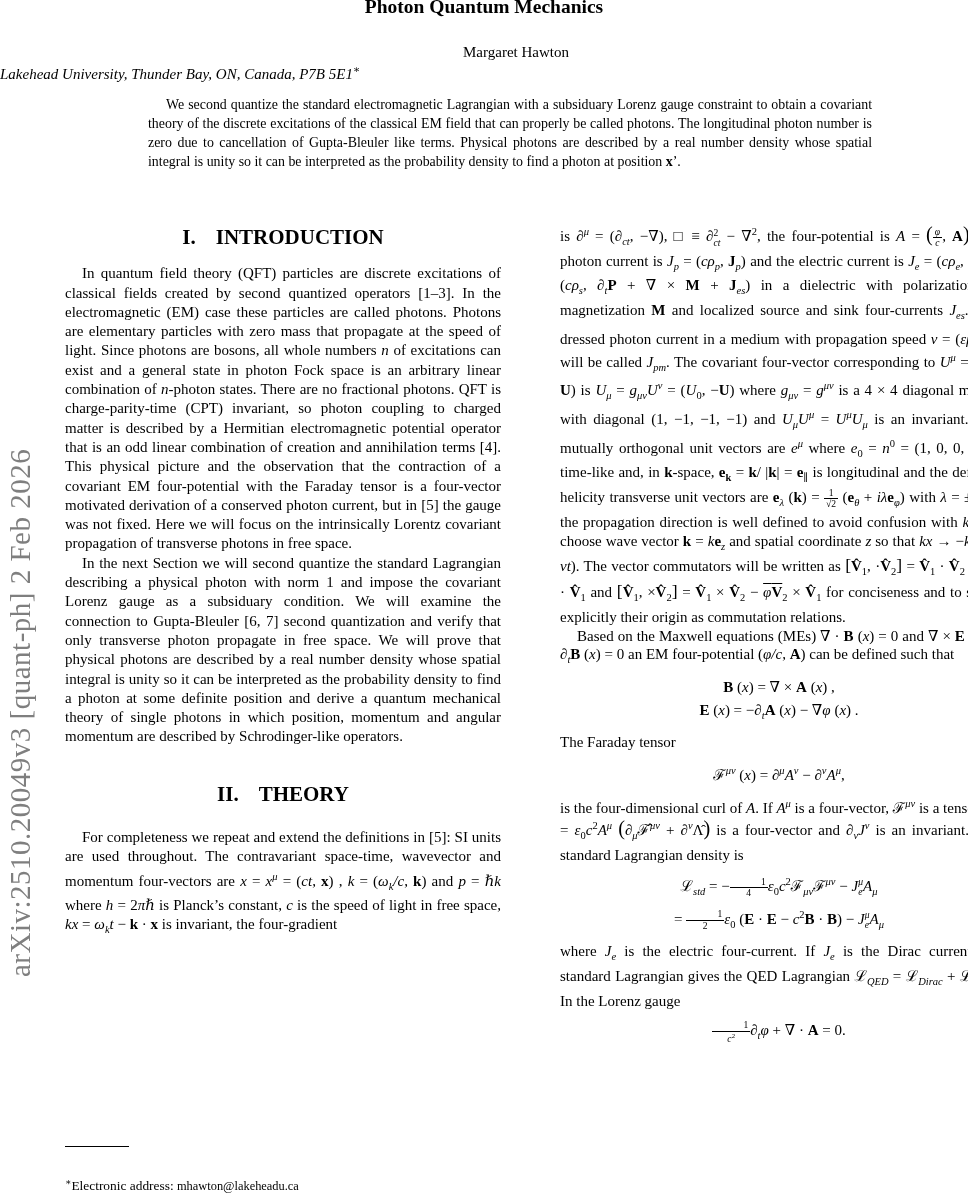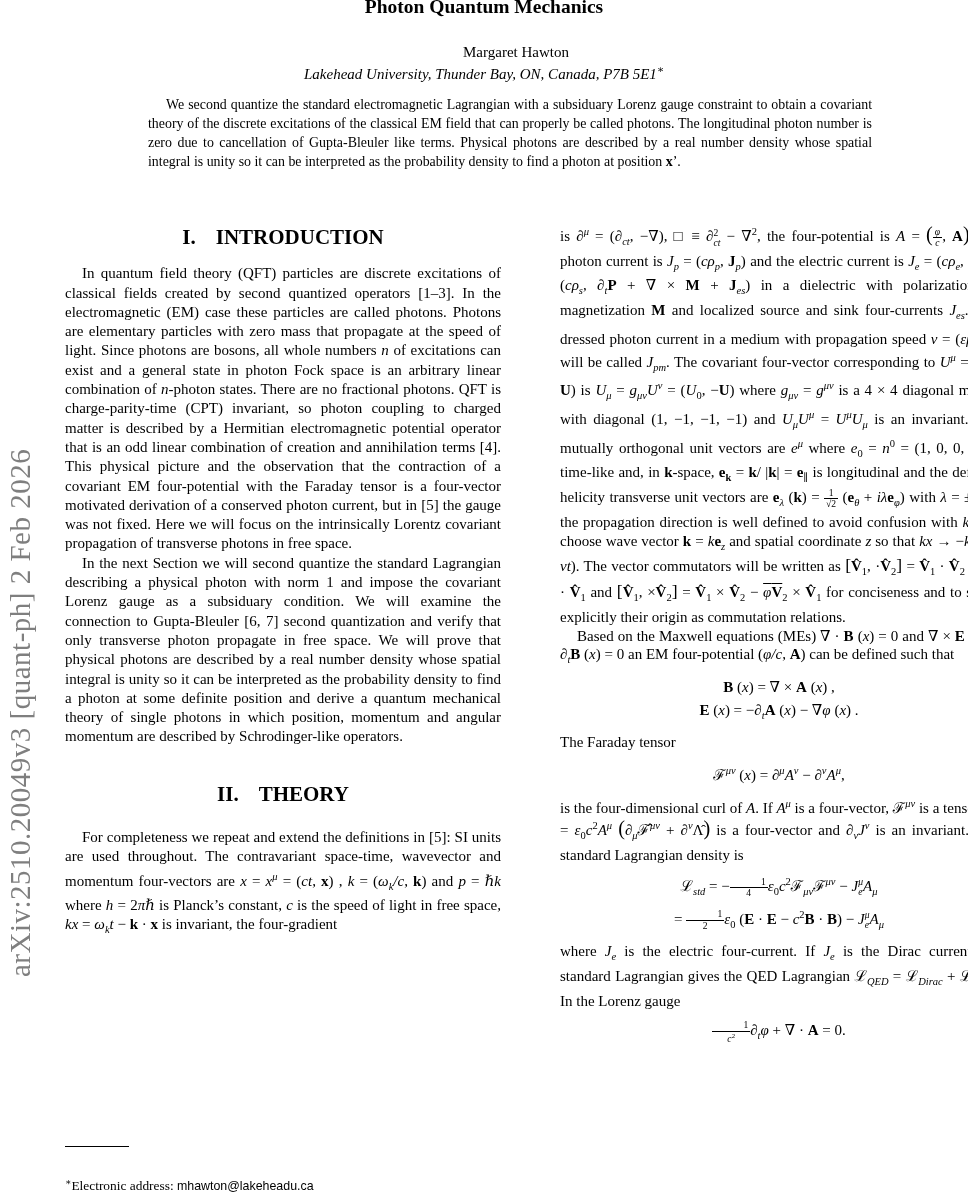--- a/index.html
+++ b/index.html
@@ -29,21 +29,21 @@
   .title {
     position: absolute; top: -4px; left: 0; width: 100%;
     text-align: center; font-size: 19.5px; font-weight: bold; margin: 0;
   }
   .author {
     position: absolute; top: 44px; left: 0; width: 100%;
     text-align: center; font-size: 15px; padding-left: 32px;
   }
   .affiliation {
     position: absolute; top: 63px; left: 0; width: 100%;
-    text-align: center; font-size: 15px; font-style: italic;
+    font-size: 15px; font-style: italic;
   }
   .abstract {
     position: absolute; top: 96px; left: 148px; width: 724px;
     font-size: 13.9px; line-height: 18.9px;
     text-align: justify; text-indent: 18px; margin: 0;
   }
   
   .col { position: absolute; top: 228px; font-size: 15px; line-height: 19.3px; text-align: justify; }
   .col-left  { left: 65px;  width: 436px; }
   .col-right { left: 560px; width: 438px; top: 223px; line-height: 18.7px; }
@@ -67,21 +67,21 @@
   .frac .den { display: block; border-top: 1px solid #000; padding: 0 2px; }
   .ss { display: inline-flex; flex-direction: column; vertical-align: middle; font-size: 64%; line-height: 1.05; text-align: left; }
   .ss span { display: block; }
   .bigp { font-size: 135%; }
   .bigb { font-size: 118%; }
   .oln { text-decoration: overline; }
   sub, sup { font-size: 70%; }
   
   .fnrule { position: absolute; left: 65px; top: 1146px; width: 64px; border-top: 1.4px solid #000; }
   .footnote { position: absolute; left: 65px; top: 1176px; width: 436px; font-size: 13.4px; }
-  .footnote code { font-family: Liberation Sans, sans-serif; font-size: 12.4px; }
+  .footnote code { font-family: Liberation Serif, serif; font-size: 12.4px; }
 </style>
 </head>
 <body>
 
 <div class="page">
 
   <div class="watermark">arXiv:2510.20049v3  [quant-ph]  2 Feb 2026</div>
 
   <h1 class="title">Photon Quantum Mechanics</h1>
   <div class="author">Margaret  Hawton</div>

